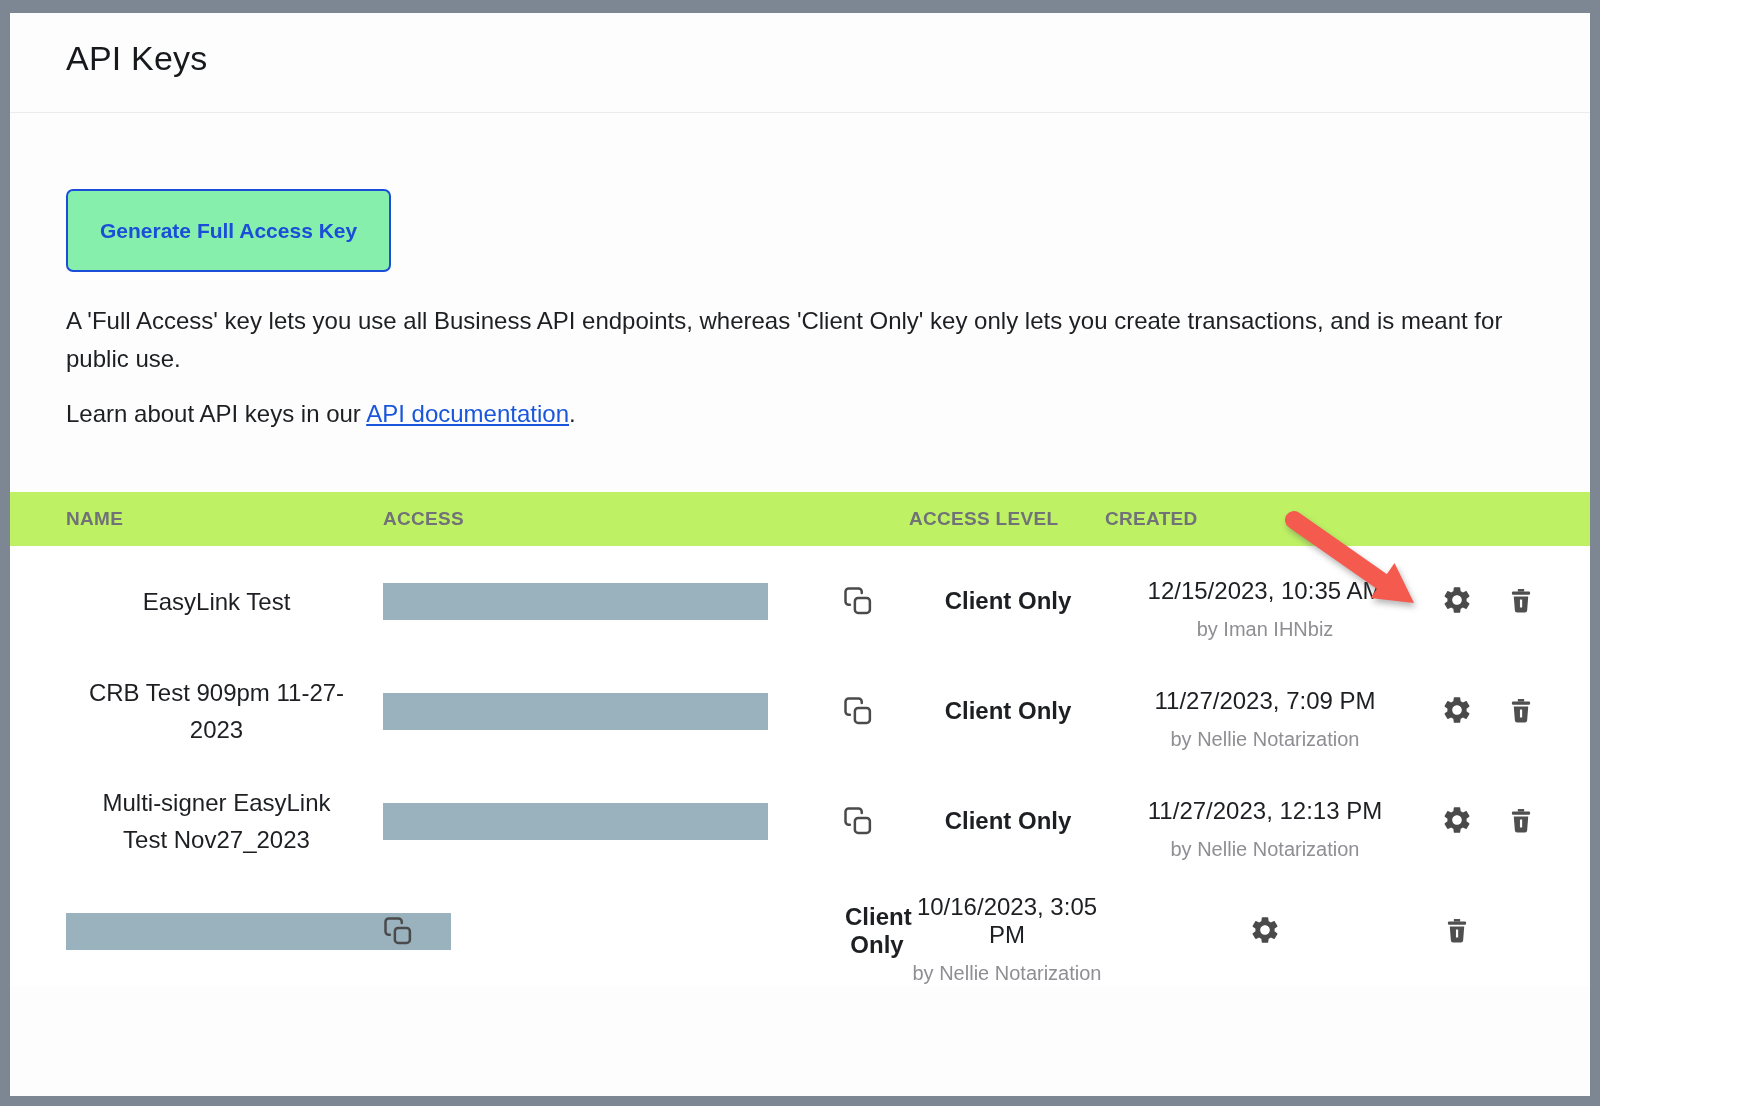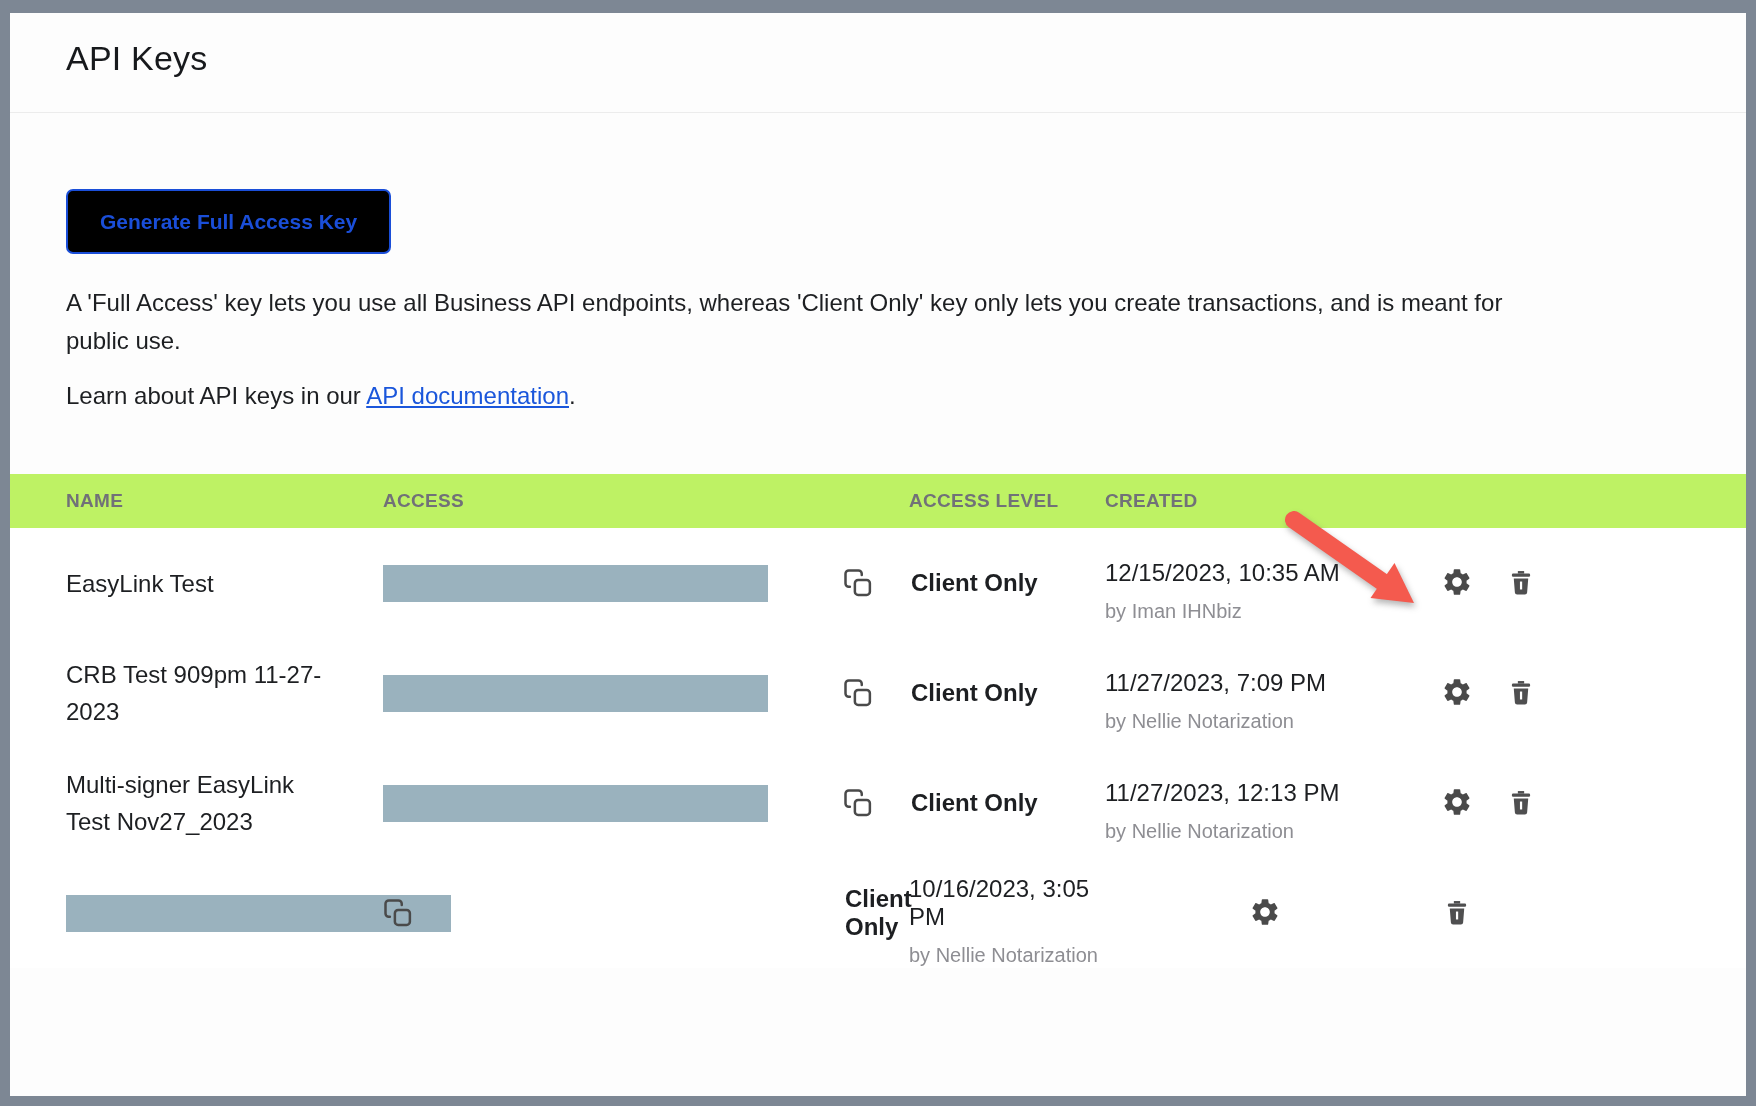--- a/index.html
+++ b/index.html
@@ -1,56 +1,56 @@
 <!DOCTYPE html>
 <html><head>
 <meta charset="utf-8">
 <style>
   * { margin:0; padding:0; box-sizing:border-box; }
   html,body { width:1756px; height:1106px; }
   body { font-family:"Liberation Sans", sans-serif; background:#fff; }
 
   .frame {
-    width:1756px; height:1106px;
+    width:1600px; height:1106px;
     border:10px solid #7d8794; border-top-width:13px;
     background:#fdfdfd;
     position:relative;
     overflow:hidden;
   }
 
   .page-header { padding:26px 56px 34px; border-bottom:1px solid #ececec; background:#fdfdfd; }
   .page-title { font-size:34px; font-weight:500; color:#17191c; letter-spacing:0.2px; }
 
   .content { padding:0 56px; }
 
   .buttons-row { margin-top:76px; display:flex; gap:20px; }
   .btn-outline {
-    display:inline-block; background:#000000;
+    display:inline-block; background:#86efac;
     border:2px solid #1a4ed8; border-radius:7px;
     color:#1a4ed8; font-size:21px; font-weight:700;
-    padding:18px 32px; font-family:"Liberation Sans", sans-serif;
+    padding:27px 32px; font-family:"Liberation Sans", sans-serif;
     cursor:pointer; line-height:1.2;
   }
 
   .desc { margin-top:30px; font-size:24px; line-height:38px; color:#1d1f22; max-width:1470px; }
   .learn { margin-top:22px; font-size:24px; color:#1d1f22; }
   .learn a { color:#1a56db; text-decoration:underline; }
 
   .table-section { margin-top:64px; }
   .thead, .trow {
     display:grid;
     grid-template-columns:317px 460px 66px 196px 320px 64px 64px;
     align-items:center;
     padding:0 56px;
   }
   .thead {
     background:#bef264; height:54px;
     font-size:19px; font-weight:700; color:#717178; letter-spacing:0.3px;
   }
-  .trow { min-height:110px; font-size:24px; color:#1d1f22; background:#fff; }
+  .trow { min-height:110px; font-size:24px; color:#1d1f22; background:#fff;text-align:center; }
 
   .cell-name { white-space:pre-line; line-height:37px; padding-right:16px; }
   .value-bar { width:385px; height:37px; background:#9ab2be; }
 
   .icon-btn {
     background:none; border:none; cursor:pointer; padding:0;
     display:flex; align-items:center; justify-content:flex-start;
   }
   .copy-btn svg { display:block; }
   .cell-access { padding-left:2px;font-weight:bold; }

